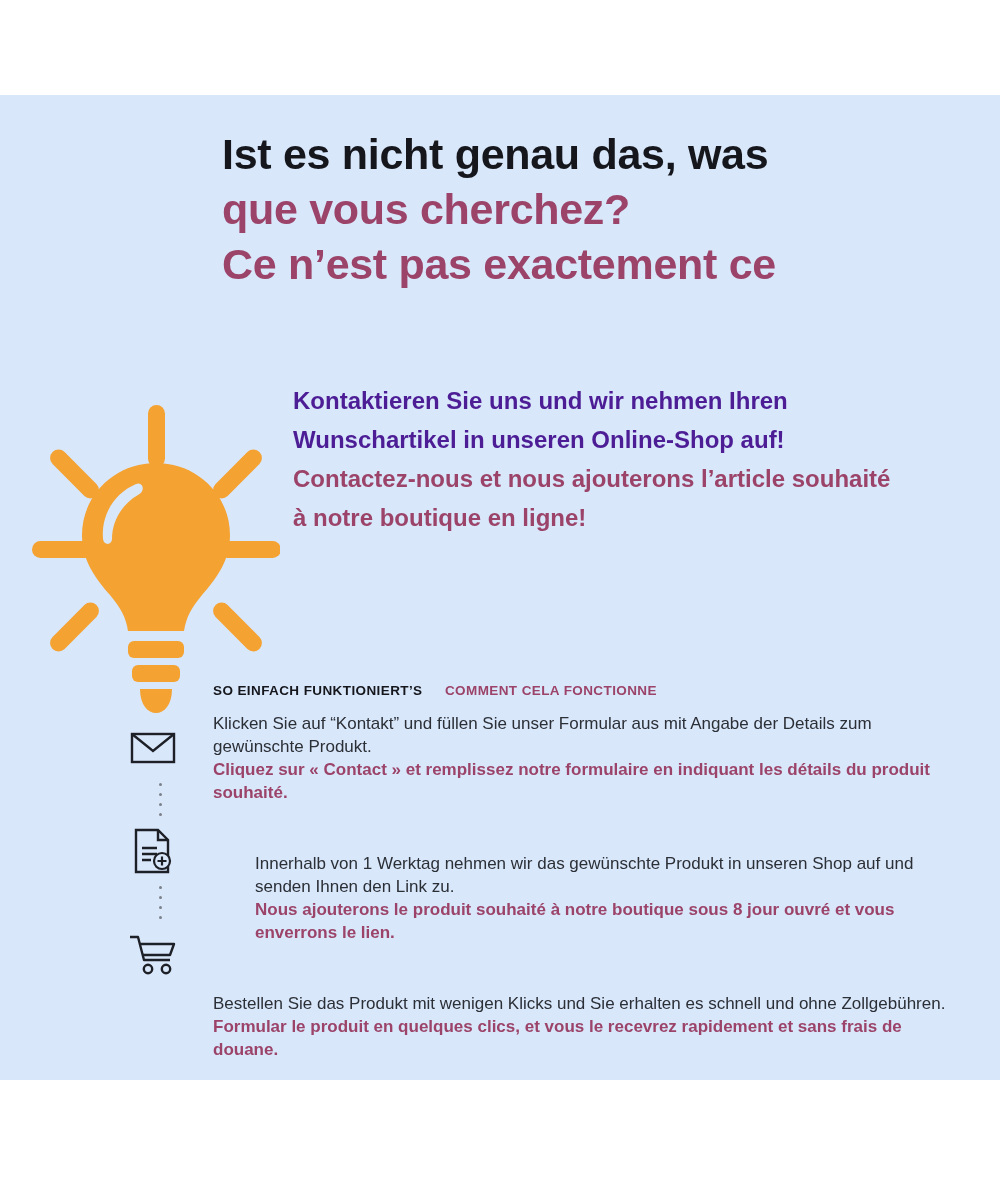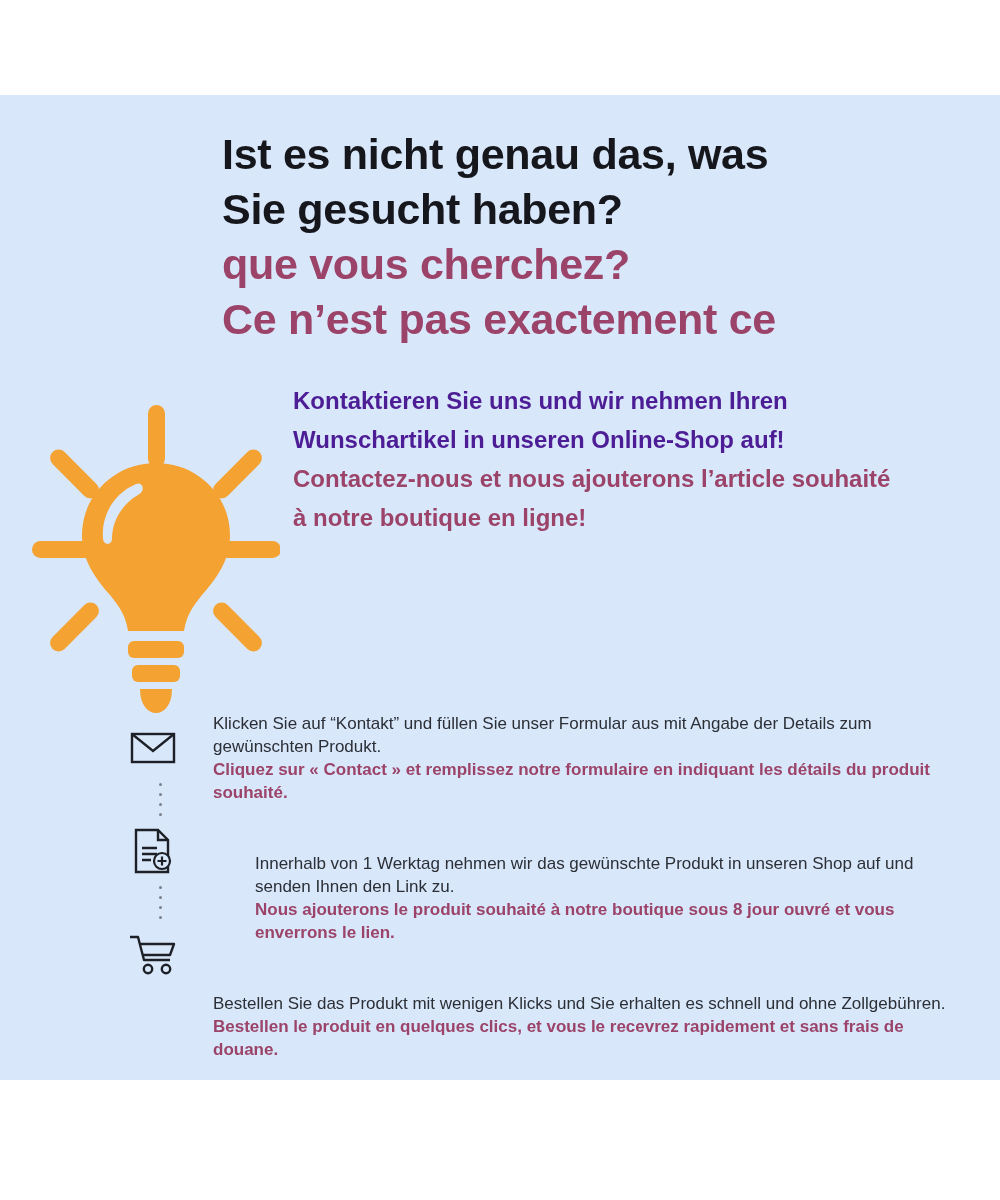--- a/index.html
+++ b/index.html
@@ -150,21 +150,20 @@
     margin: 7px auto;
   }
 </style>
 </head>
 <body>
 
 <div class="banner">
 
   <div class="headline">
     <p class="de">Ist es nicht genau das, was</p>
-    <p class="de">Sie gesucht haben?</p>
     <p class="fr">que vous cherchez?</p>
     <p class="fr">Ce n’est pas exactement ce</p>
   </div>
 
   <div class="bulb-wrap">
     <svg width="250" height="360" viewBox="0 0 250 360" xmlns="http://www.w3.org/2000/svg">
       <g fill="#f4a231">
 
         <rect x="118" y="22" width="17" height="62" rx="8.5"></rect>
         <rect x="36" y="60" width="17" height="62" rx="8.5" transform="rotate(-45 44.5 91)"></rect>
@@ -183,20 +182,24 @@
       <rect x="102" y="282" width="48" height="17" rx="6" fill="#f4a231"></rect>
       <path d="M110 306 L142 306 C142 322 134 330 126 330 C118 330 110 322 110 306 Z" fill="#f4a231"></path>
     </svg>
   </div>
 
   <div class="subcopy">
     <p class="de">Kontaktieren Sie uns und wir nehmen Ihren Wunschartikel in unseren Online-Shop auf!</p>
     <p class="fr">Contactez-nous et nous ajouterons l’article souhaité à notre boutique en ligne!</p>
   </div>
 
+  <div class="howto">
+    <span class="howto-title">SO EINFACH FUNKTIONIERT’S</span>
+    <span class="howto-title-fr">COMMENT CELA FONCTIONNE</span>
+  </div>
 
   <div class="icon-col">
 
     <div class="icon-box">
       <svg width="46" height="34" viewBox="0 0 46 34" xmlns="http://www.w3.org/2000/svg">
         <rect x="2" y="3" width="42" height="28" fill="none" stroke="#1d2026" stroke-width="2.4"></rect>
         <path d="M2 3 L23 20 L44 3" fill="none" stroke="#1d2026" stroke-width="2.4"></path>
       </svg>
     </div>
 
@@ -231,29 +234,29 @@
         <circle cx="20" cy="36" r="4.2" fill="none" stroke="#1d2026" stroke-width="2.4"></circle>
         <circle cx="38" cy="36" r="4.2" fill="none" stroke="#1d2026" stroke-width="2.4"></circle>
       </svg>
     </div>
 
   </div>
 
   <div class="steps">
 
     <div class="step">
-      <p class="step-text-de">Klicken Sie auf “Kontakt” und füllen Sie unser Formular aus mit Angabe der Details zum gewünschten Produkt.</p>
+      <p class="step-text-de">Klicken Sie auf “Kontakt” und füllen Sie unser Formular aus mit Angabe der Details zum gewünschte Produkt.</p>
       <p class="step-text-fr">Cliquez sur « Contact » et remplissez notre formulaire en indiquant les détails du produit souhaité.</p>
     </div>
 
     <div class="step" style="margin-top:20px;margin-left:42px;">
       <p class="step-text-de">Innerhalb von 1 Werktag nehmen wir das gewünschte Produkt in unseren Shop auf und senden Ihnen den Link zu.</p>
       <p class="step-text-fr">Nous ajouterons le produit souhaité à notre boutique sous 8 jour ouvré et vous enverrons le lien.</p>
     </div>
 
     <div class="step" style="margin-top:20px;">
       <p class="step-text-de">Bestellen Sie das Produkt mit wenigen Klicks und Sie erhalten es schnell und ohne Zollgebühren.</p>
-      <p class="step-text-fr">Bestellen le produit en quelques clics, et vous le recevrez rapidement et sans frais de douane.</p>
+      <p class="step-text-fr">Formular le produit en quelques clics, et vous le recevrez rapidement et sans frais de douane.</p>
     </div>
 
   </div>
 
 </div>
 
 </body></html>

